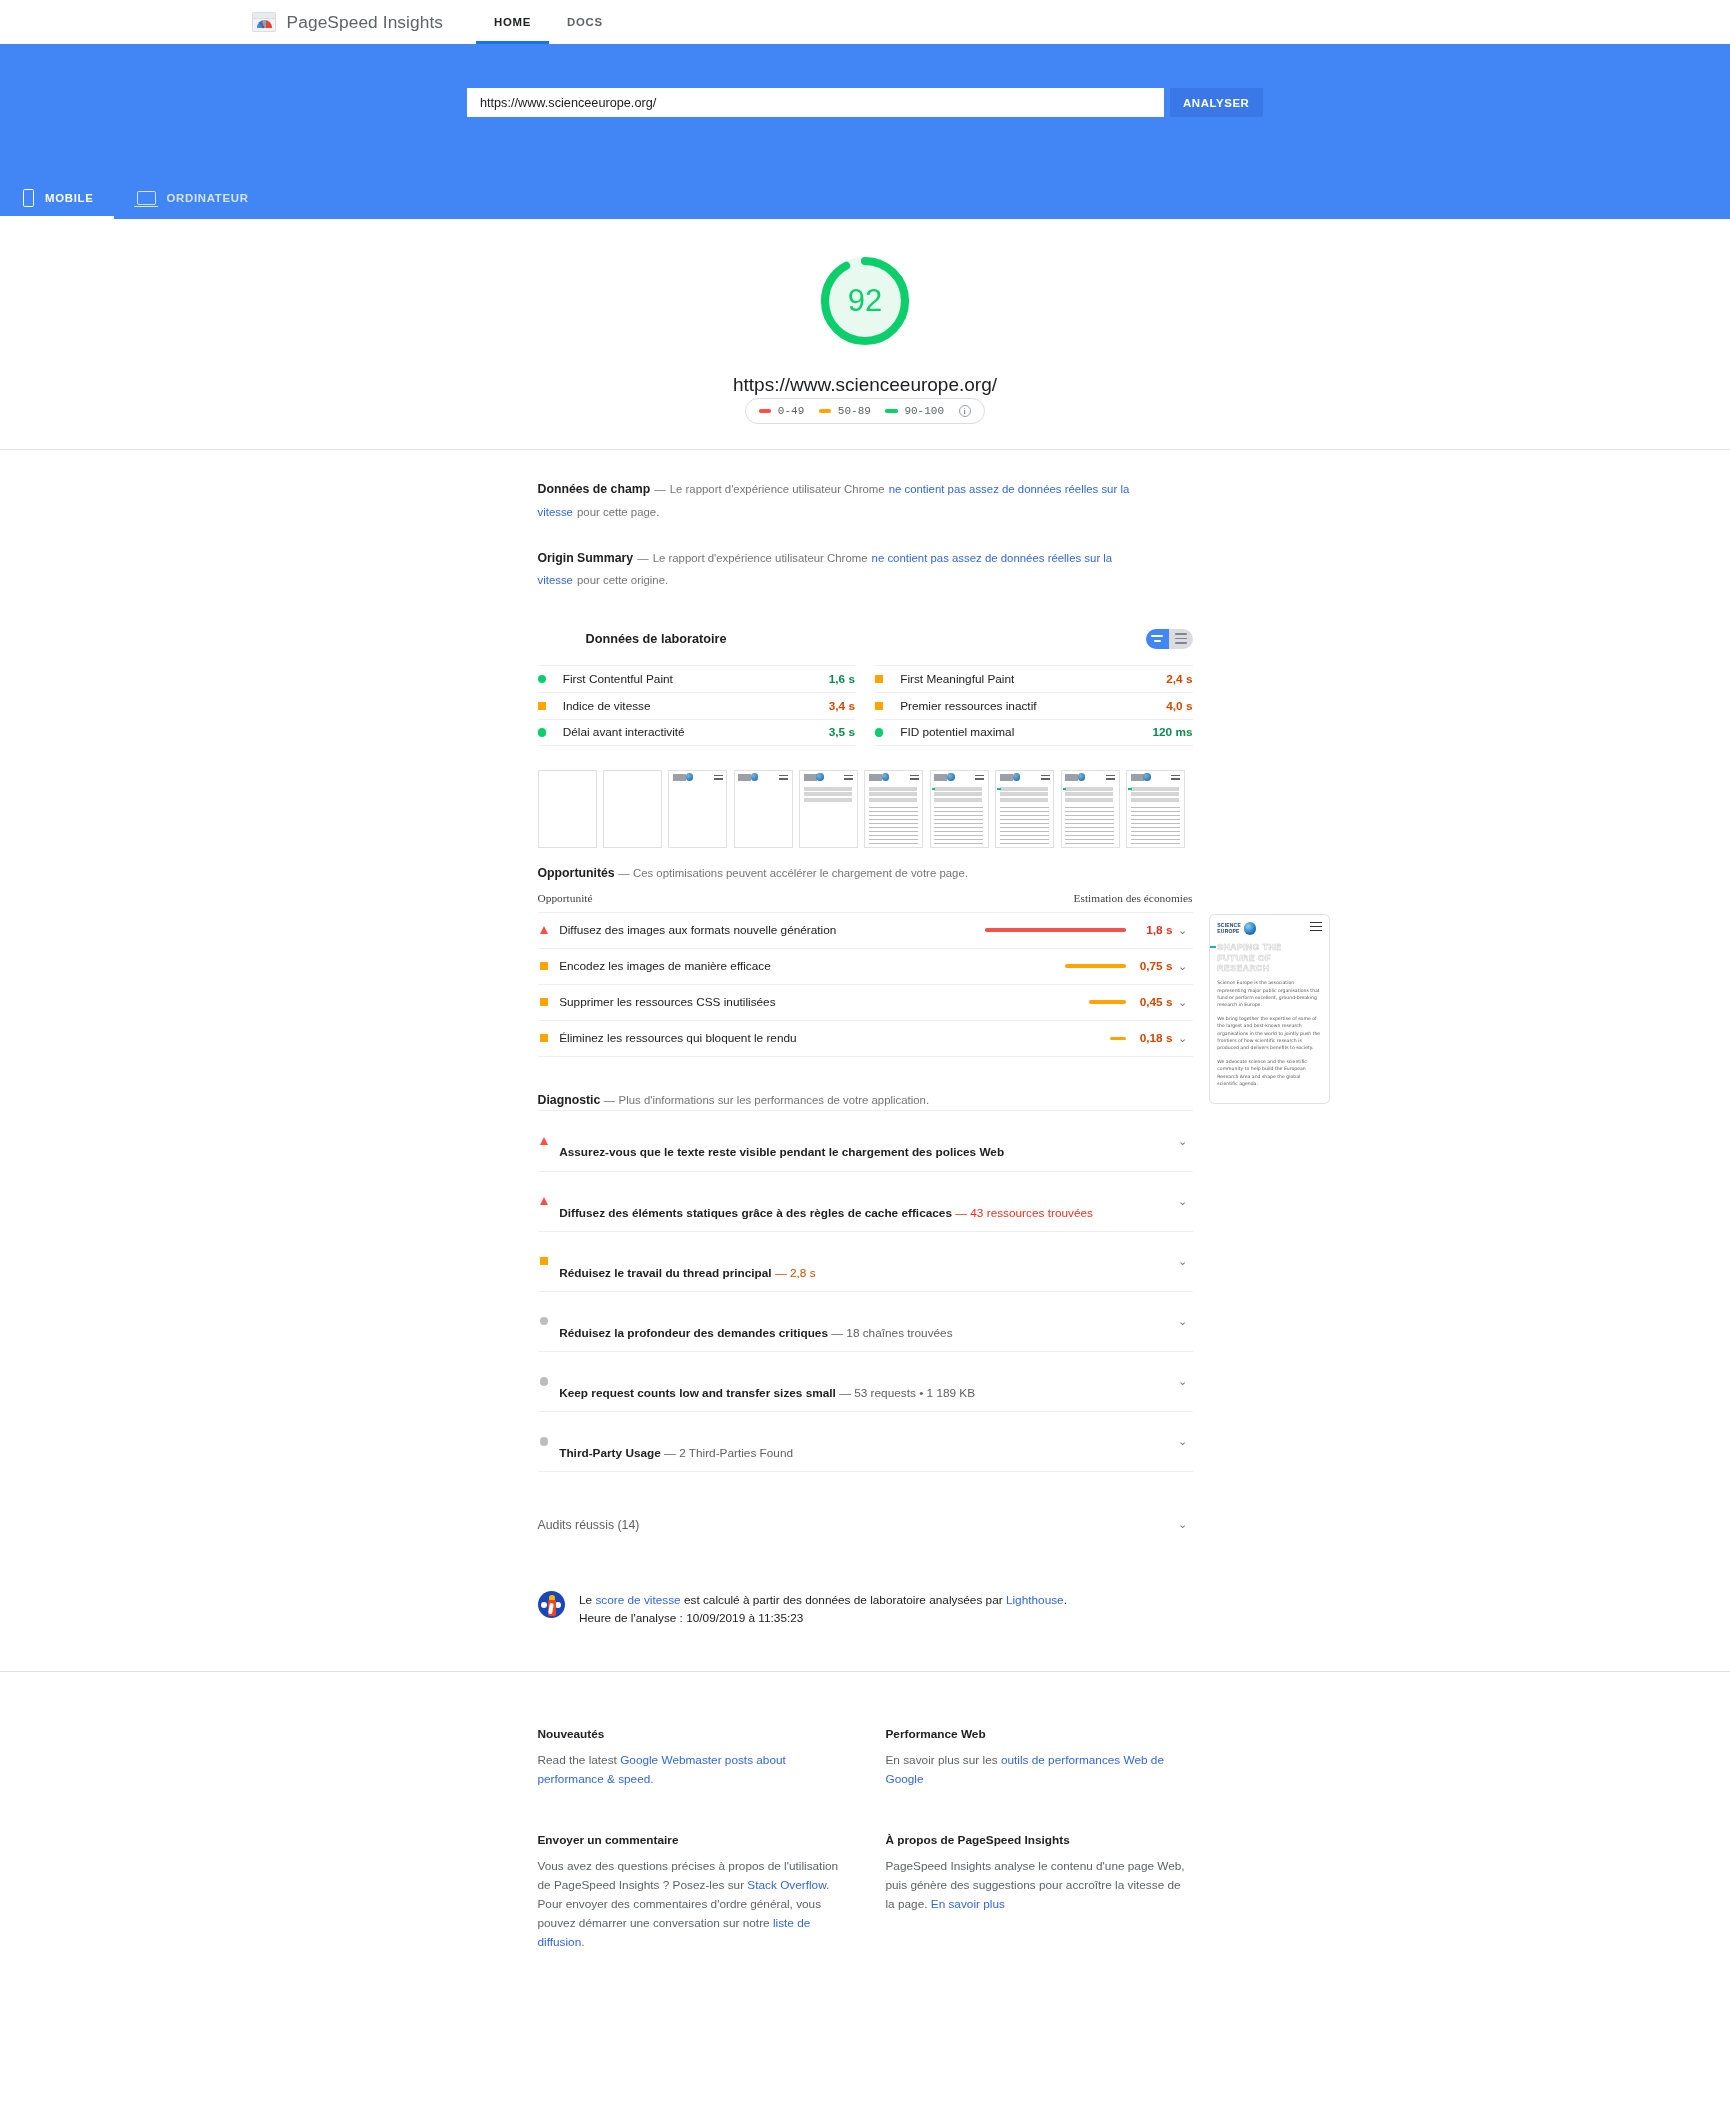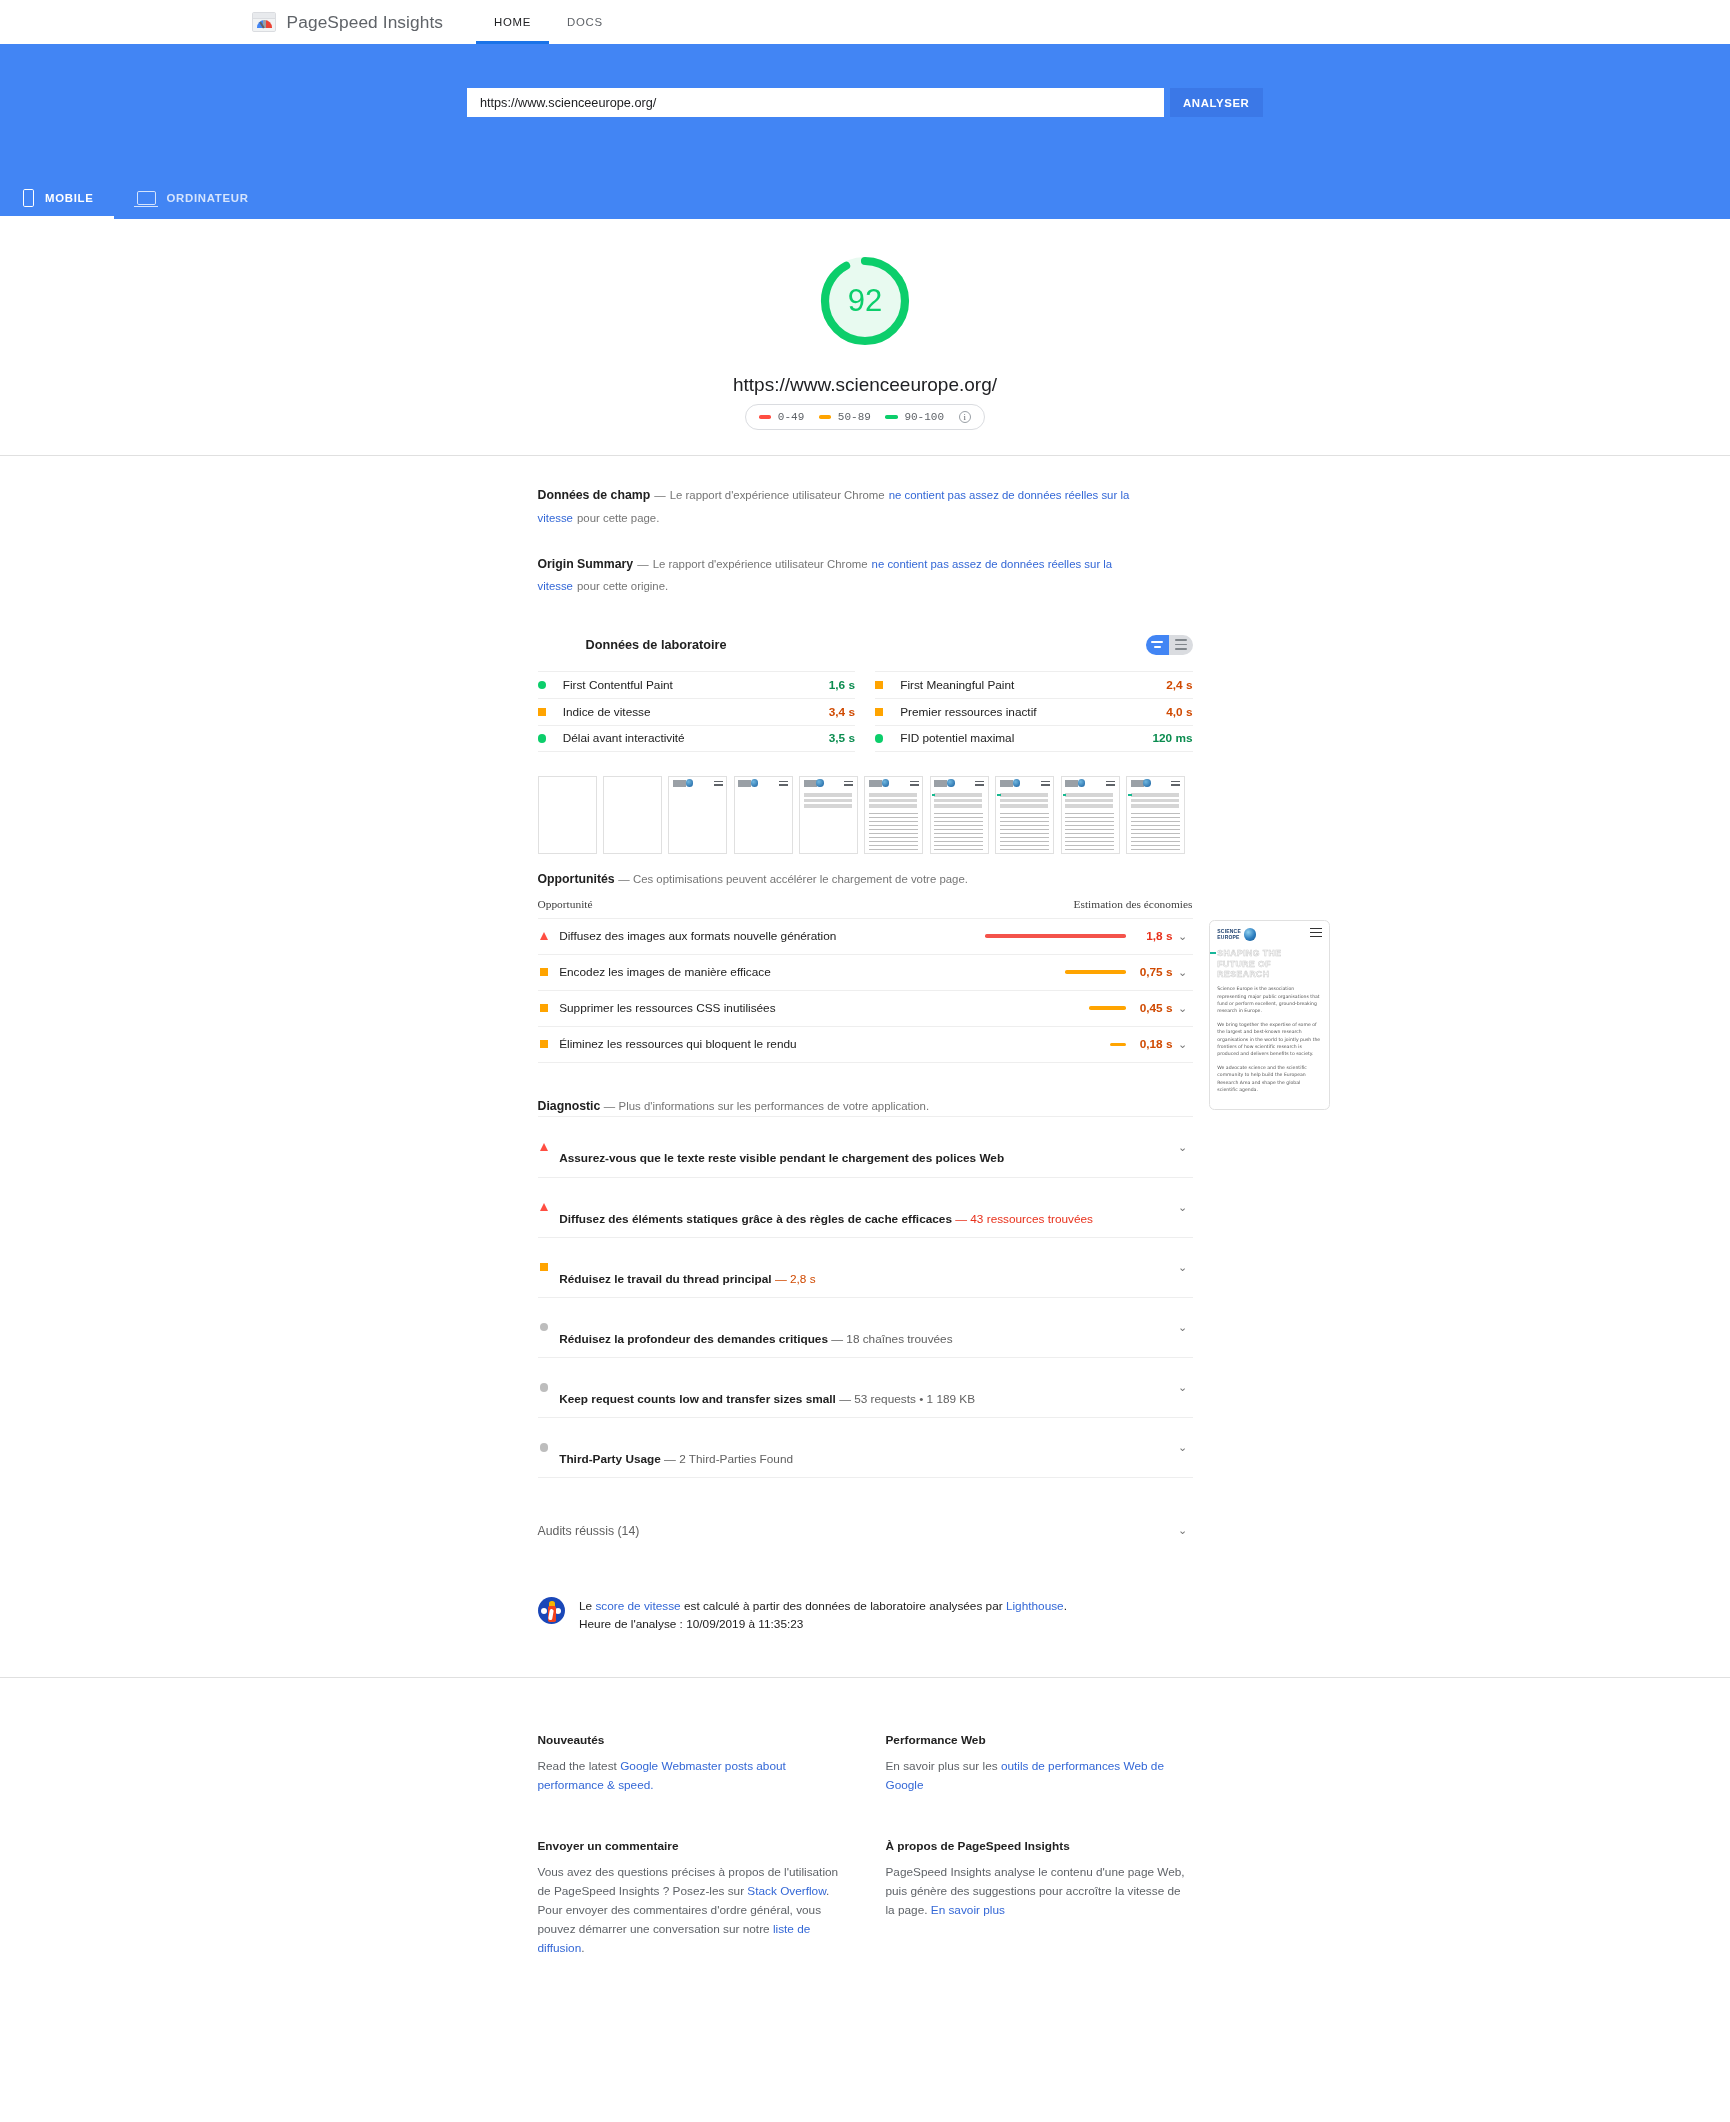--- a/index.html
+++ b/index.html
@@ -67,21 +67,21 @@
     display: flex;
     align-items: stretch;
     height: 44px;
     margin-left: 33px;
   }
   .navtab {
     display: flex;
     align-items: center;
     padding: 0 18px;
     font-size: 11.4px;
-    font-weight: normal;
+    font-weight: bold;
     letter-spacing: 0.7px;
     color: #5f6368;
     cursor: pointer;
     position: relative;
   }
   .navtab.active { color: #202124; }
   .navtab.active::after {
     content: "";
     position: absolute;
     left: 0; right: 0; bottom: 0;
@@ -192,21 +192,21 @@
   .score-url {
     margin-top: 23px;
     font-size: 19px;
     color: #202124;
     font-weight: 400;
   }
   .legend {
     display: inline-flex;
     align-items: flex-end;
     gap: 14.5px;
-    margin-top: 8px;
+    margin-top: 2px;
     border: 0.9px solid #dadce0;
     border-radius: 14.5px;
     padding: 5.5px 12.7px;
     font-size: 11px;
     color: #5f6368;
     font-family: "Liberation Mono", "DejaVu Sans Mono", monospace;
   }
   .legend-item { display: flex; align-items: center; gap: 6.4px; }
   .legend-dash { width: 12.7px; height: 3.6px; border-radius: 1.8px; display: inline-block; }
   .legend-info {

